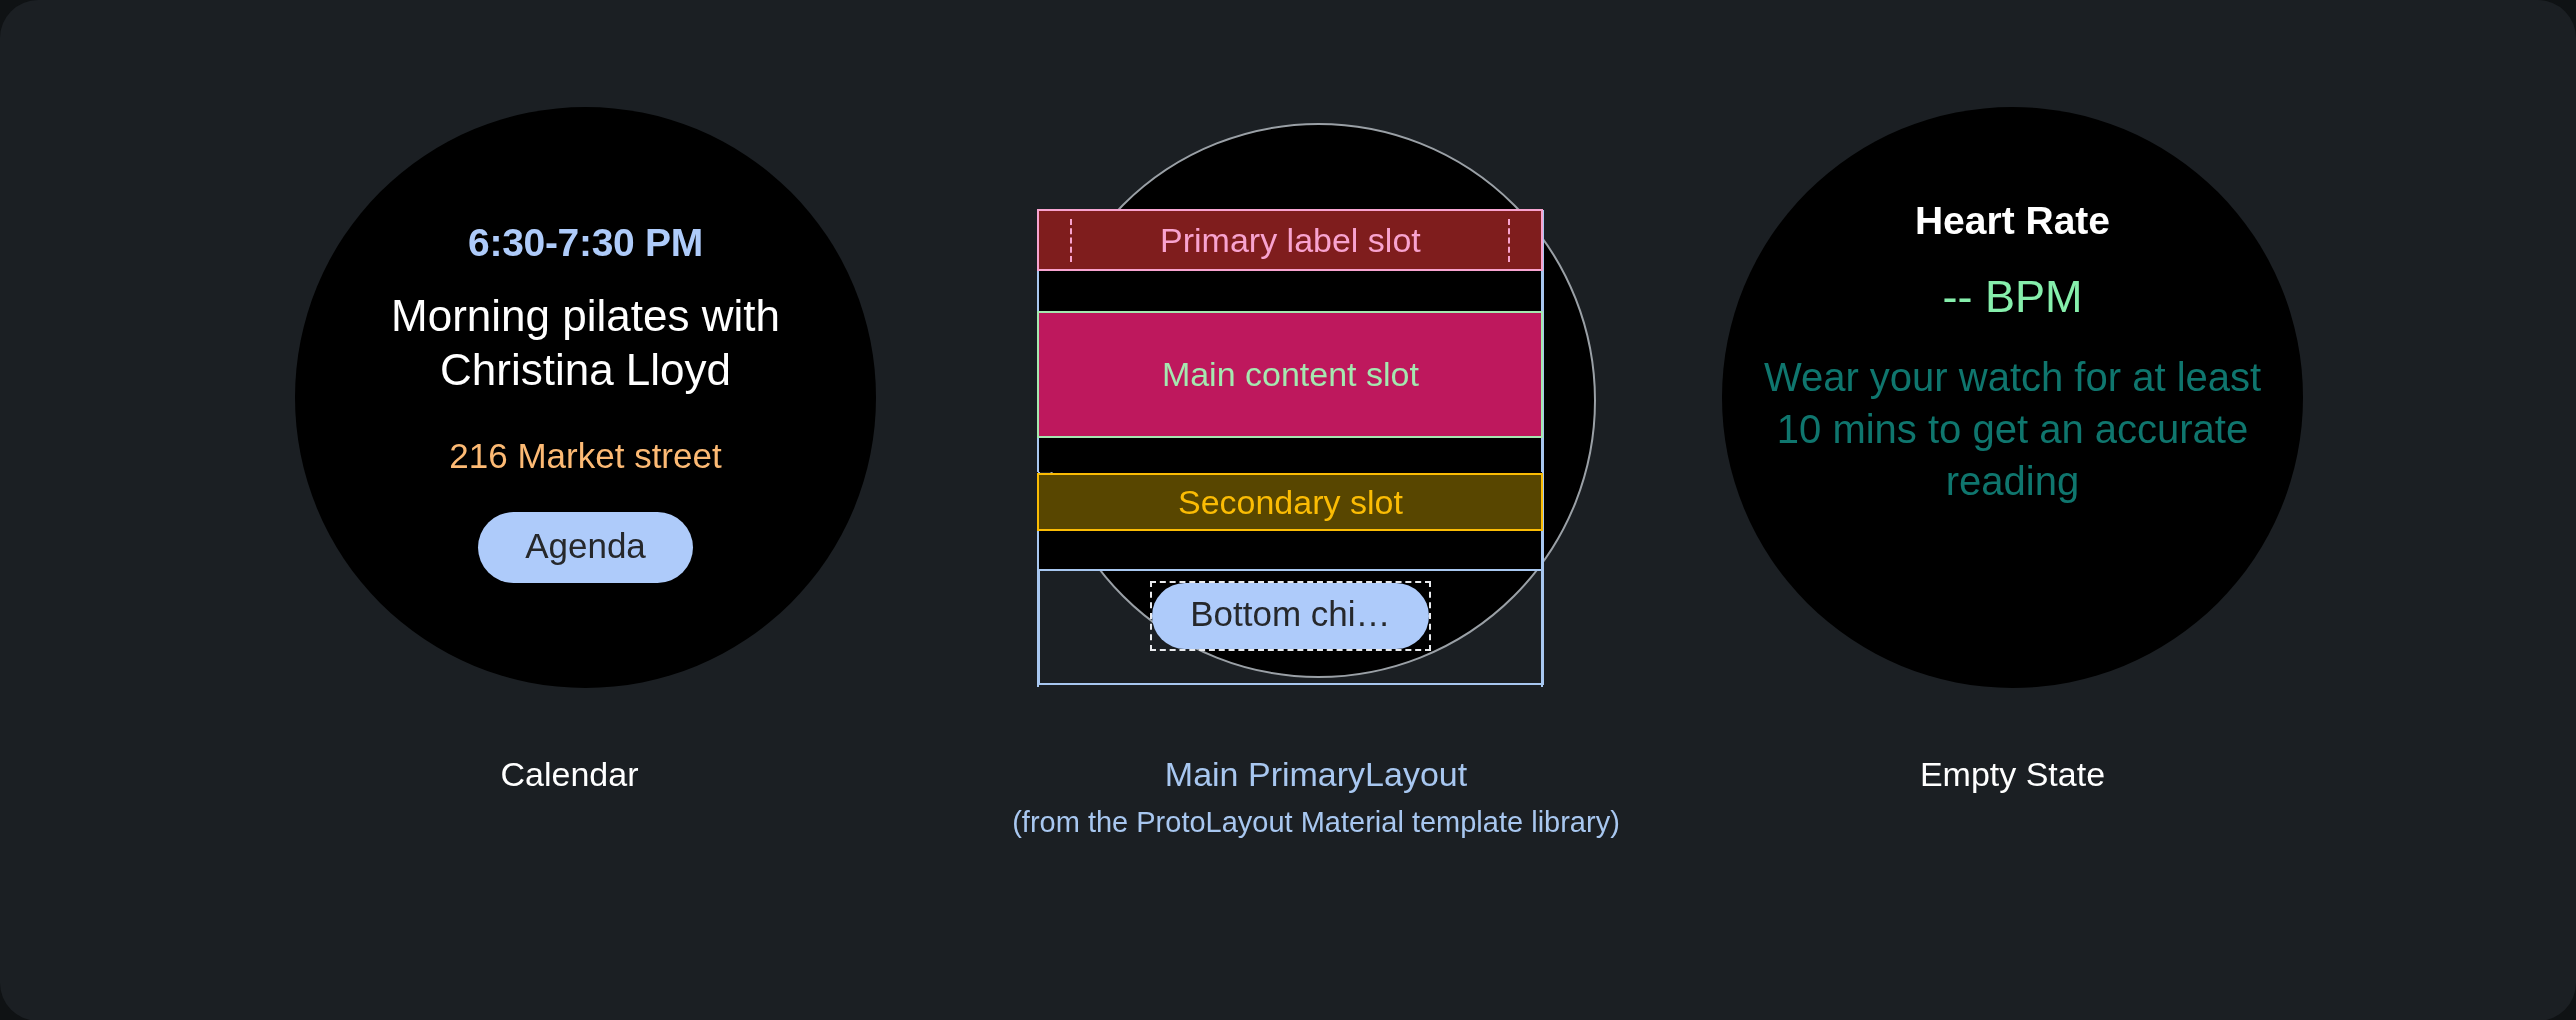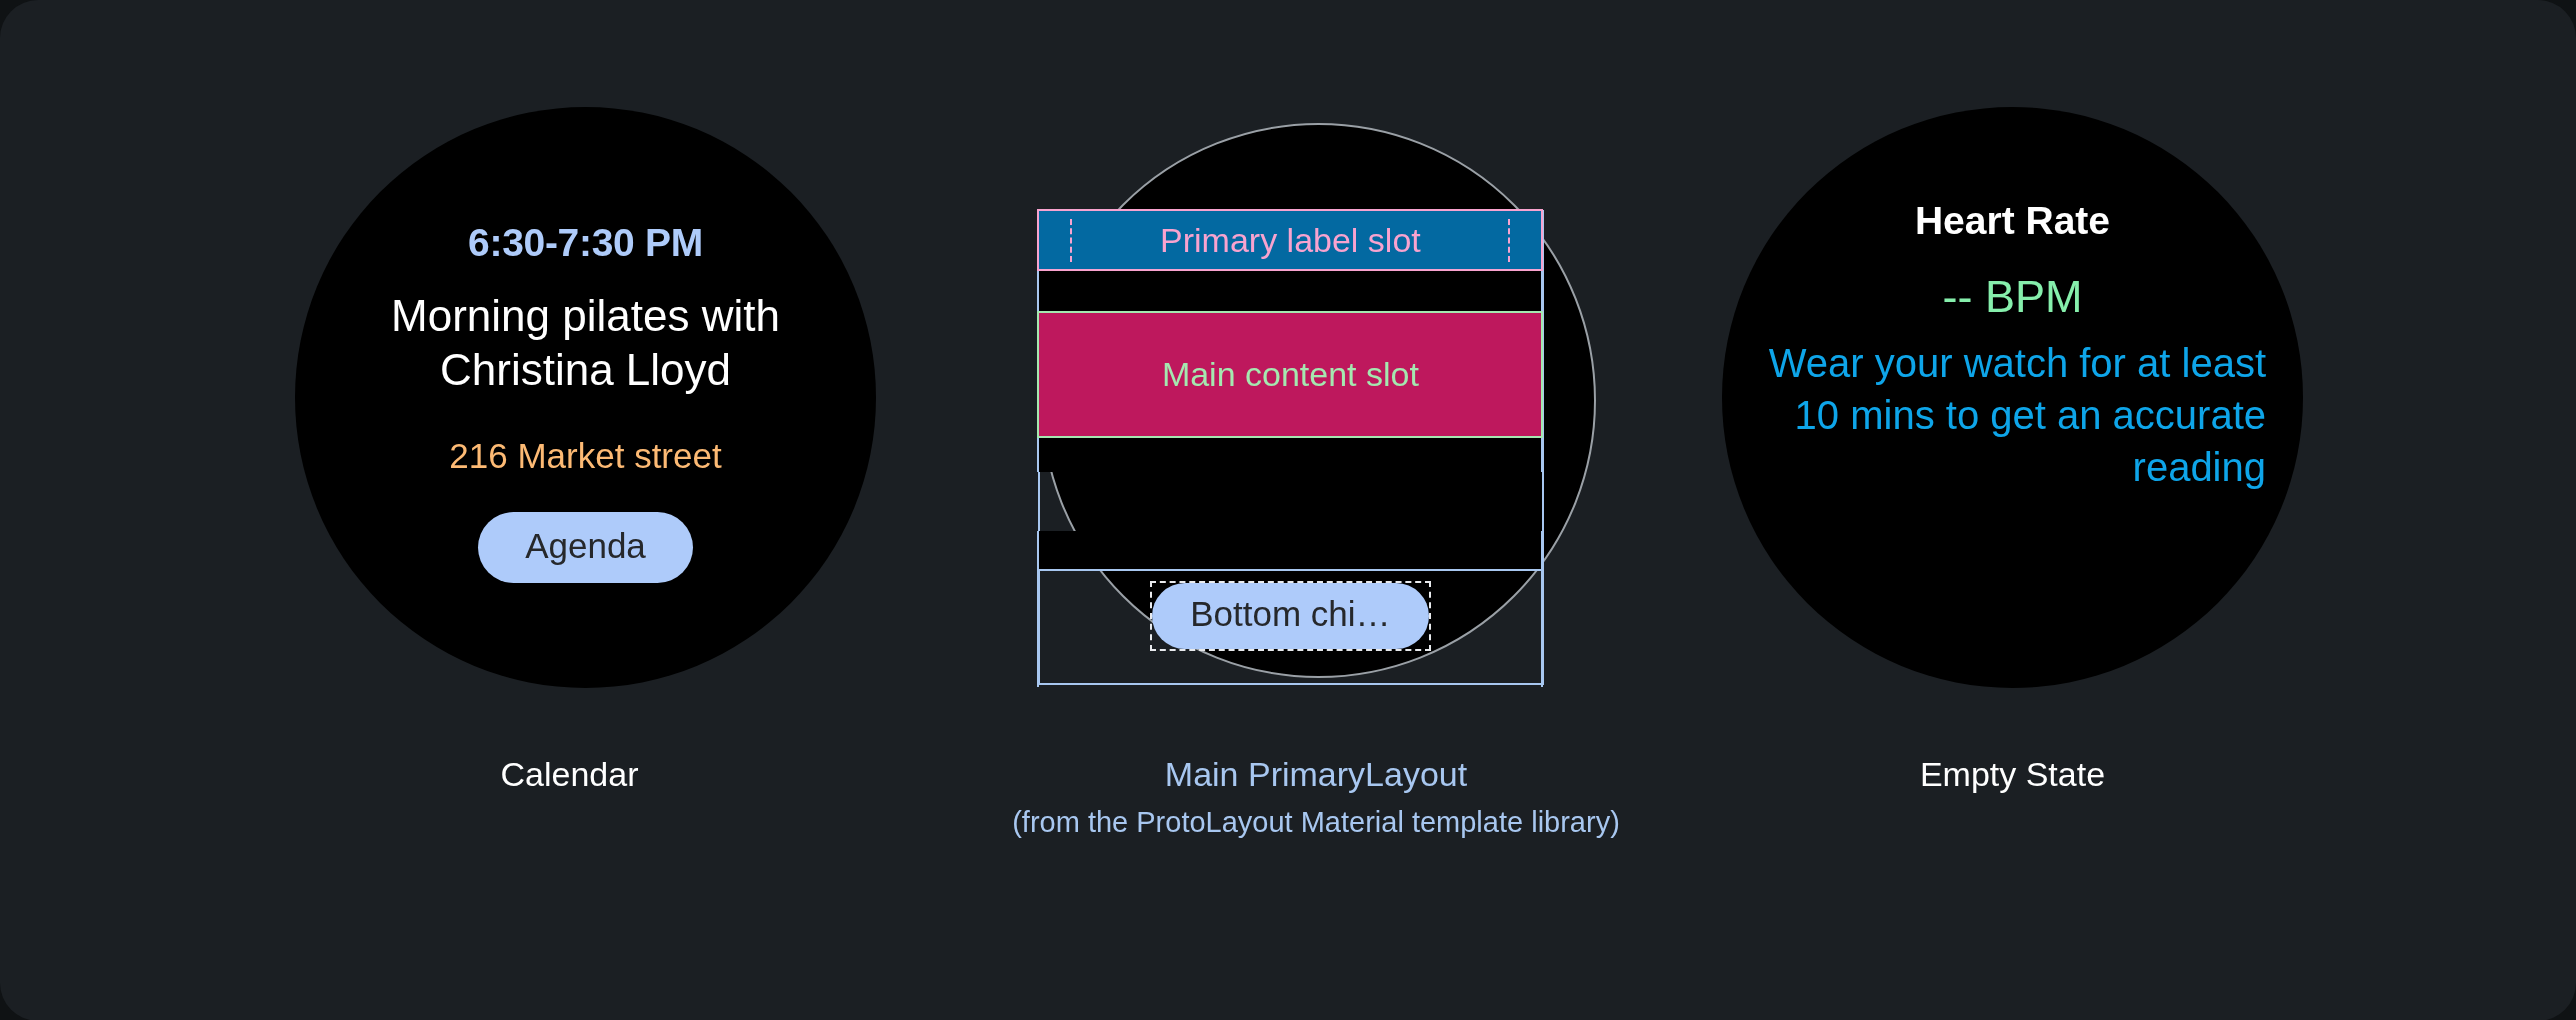--- a/index.html
+++ b/index.html
@@ -125,21 +125,21 @@
     font-size: 34px;
     font-weight: 400;
     white-space: nowrap;
   }
   
   #slot-primary {
     top: -2.6px;
     height: 62px;
     border: 2.6px solid #f8a3cf;
     color: #f8a3cf;
-    background: #0369a1;
+    background: #7f1d1d;
   }
   .dash-guide {
     position: absolute;
     top: 7.7px;
     bottom: 7.7px;
     width: 0;
     border-left: 2.6px dashed #f8a3cf;
   }
   #dash-left { left: 31px; }
   #dash-right { right: 31px; }
@@ -224,27 +224,26 @@
     line-height: 1.1;
   }
   #hr-value {
     color: #86efac;
     font-size: 45px;
     font-weight: 400;
     margin-top: 29px;
     line-height: 1.1;
   }
   #hr-desc {
-    color: #0ea5e9;
+    color: #0f766e;
     font-size: 40px;
     font-weight: 400;
     line-height: 1.3;
-    margin-top: 16px;
+    margin-top: 30px;
     max-width: 507px;
-    text-align: right;
   }
 
   
   .caption {
     position: absolute;
     text-align: center;
     line-height: 1.28;
   }
   #caption-calendar {
     left: 279px;
@@ -309,20 +308,23 @@
       </div>
 
       <div class="slot" id="gap-1"></div>
 
       <div class="slot" id="slot-main">
         <span>Main content slot</span>
       </div>
 
       <div class="slot" id="gap-2"></div>
 
+      <div class="slot" id="slot-secondary">
+        <span>Secondary slot</span>
+      </div>
 
       <div class="slot" id="gap-3"></div>
 
       <div class="slot" id="slot-bottom-area">
         <span id="bottom-chip-box">
           <span class="chip" id="bottom-chip">Bottom chi…</span>
         </span>
       </div>
 
     </div>

